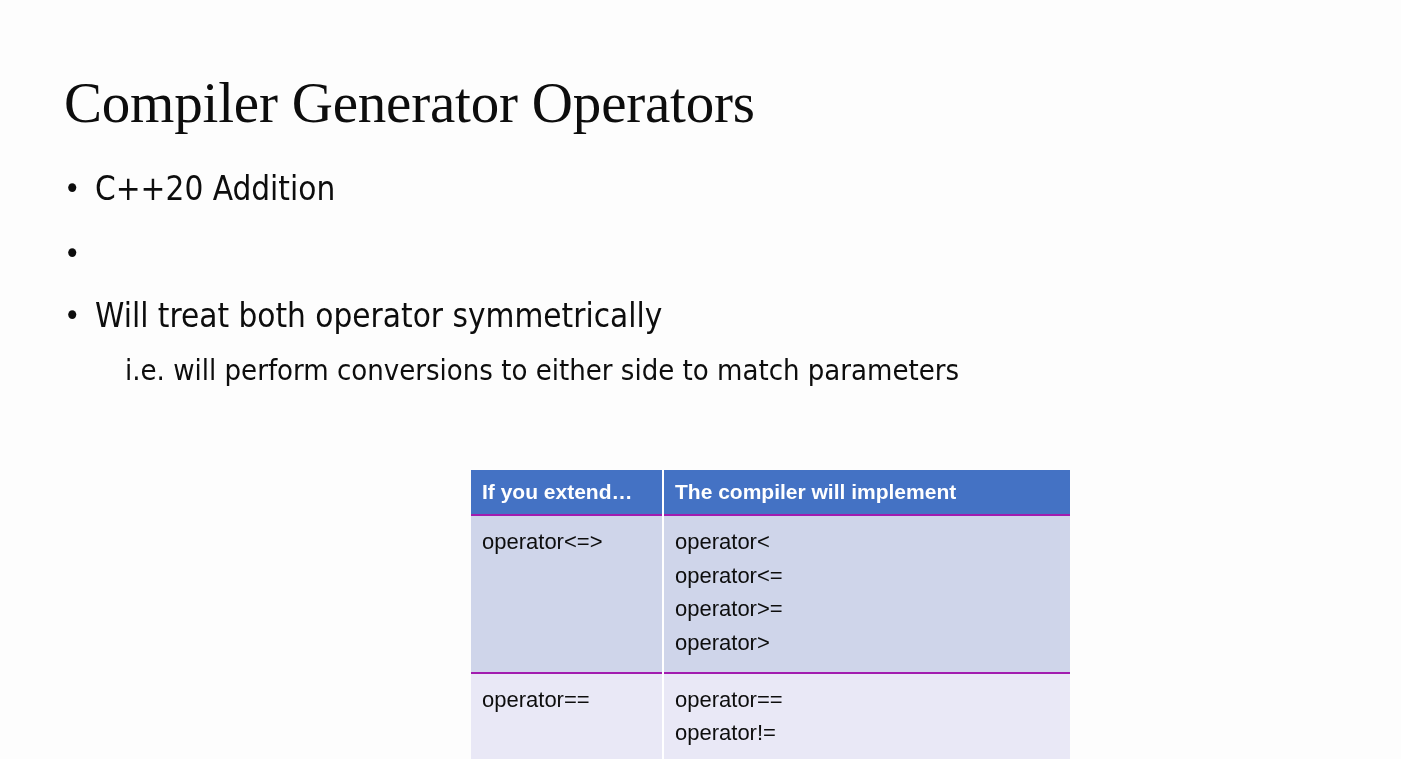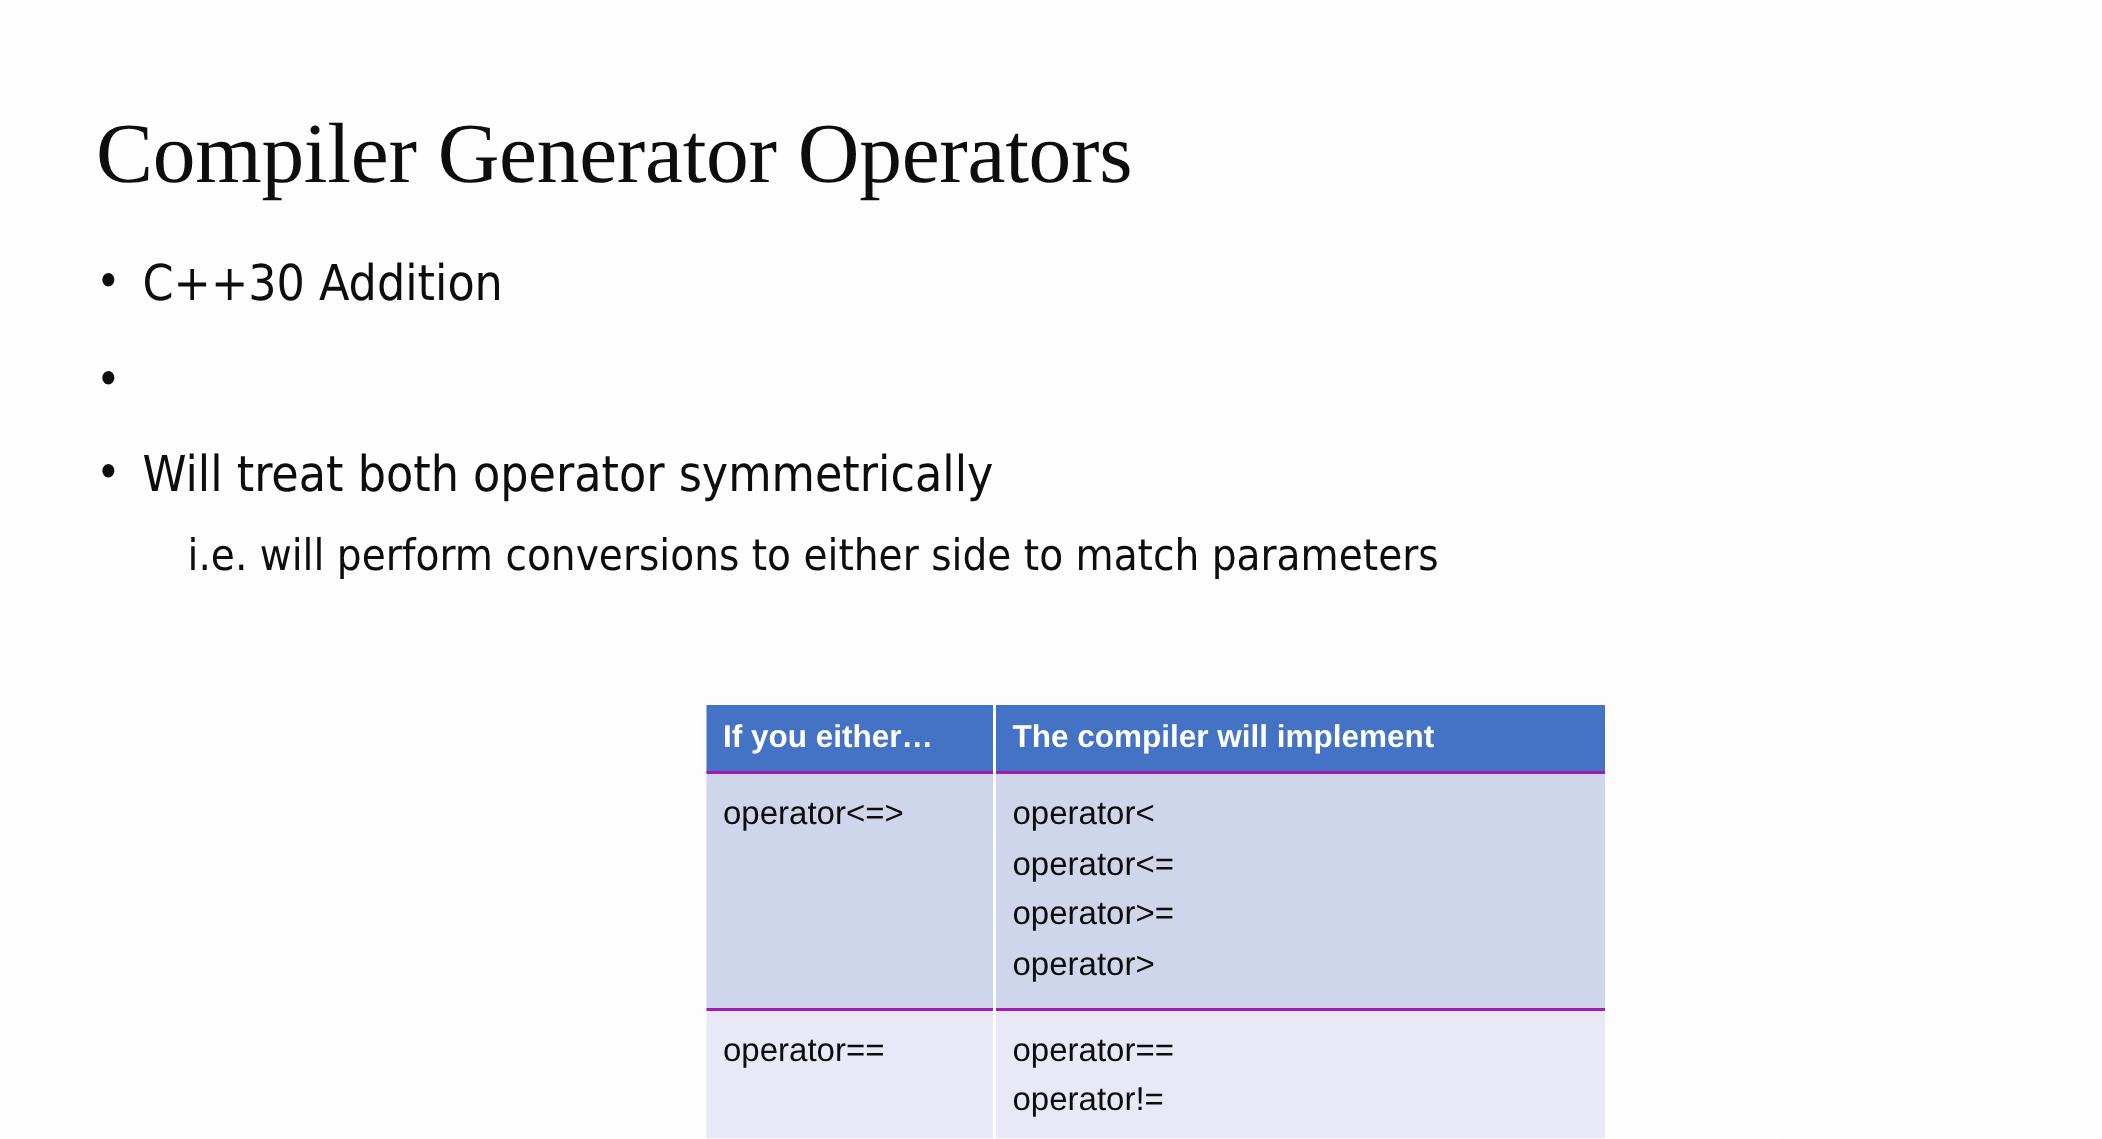--- a/index.html
+++ b/index.html
@@ -131,21 +131,21 @@
 <body>
 
 <div class="slide">
 
   <div class="slide-title">Compiler Generator Operators</div>
 
   <div class="body-block">
 
     <div class="bullet-row l1">
       <span class="bullet-mark">•</span>
-      <span class="bullet-text">C++30 Addition</span>
+      <span class="bullet-text">C++20 Addition</span>
     </div>
 
     <div class="bullet-row l1">
       <span class="bullet-mark">•</span>
     </div>
 
     <div class="bullet-row">
       <span class="bullet-mark">•</span>
       <span class="bullet-text">Will treat both operator symmetrically</span>
     </div>
@@ -154,21 +154,21 @@
 
   </div>
 
   <table class="op-table">
     <colgroup>
       <col class="c1">
       <col class="c2">
     </colgroup>
     <thead>
       <tr>
-        <th>If you either…</th>
+        <th>If you extend…</th>
         <th>The compiler will implement</th>
       </tr>
     </thead>
     <tbody>
       <tr class="band-a">
         <td>operator&lt;=&gt;</td>
         <td>operator&lt;
 operator&lt;=
 operator&gt;=
 operator&gt;</td>

